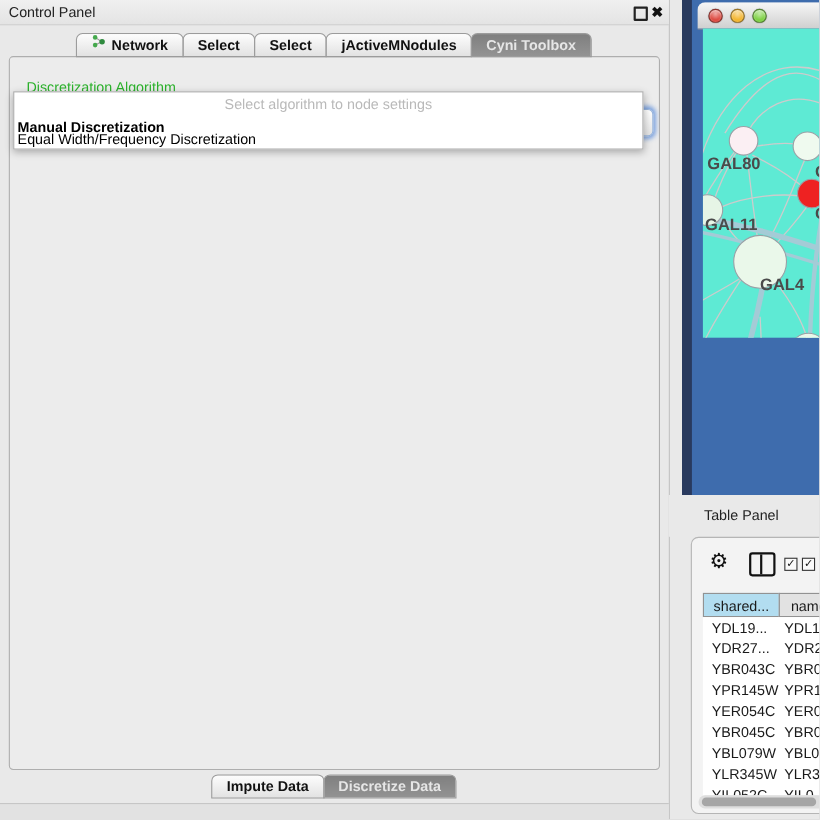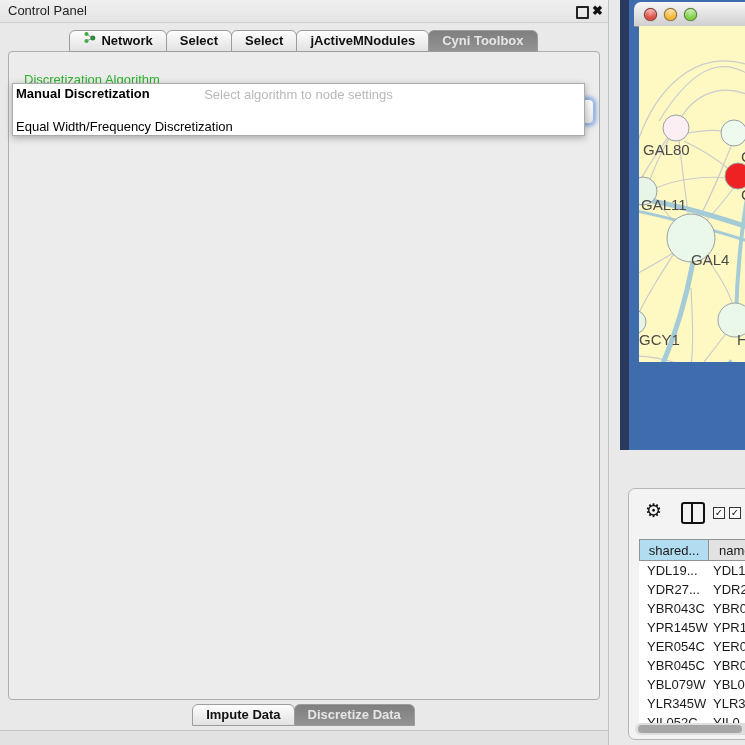--- a/index.html
+++ b/index.html
@@ -36,21 +36,21 @@
   .spinner .dn{width:0;height:0;border-left:4px solid transparent;border-right:4px solid transparent;border-top:5px solid #444;}
 
   
   #algo-title{position:absolute;left:24px;top:72px;font-size:13px;color:#2db22d;z-index:2;}
   #combo-fragment{position:absolute;left:556px;top:99px;width:36px;height:23px;border-radius:5px;z-index:2;
       background:linear-gradient(#fff,#e4e4e4);border:1px solid #99b6de;box-shadow:0 0 4px 2px rgba(90,140,220,.75);}
   #algo-popup{position:absolute;left:12px;top:83px;width:571px;height:51px;background:#ffffff;border:1px solid #ababab;
       box-shadow:0 2px 7px rgba(0,0,0,.3);z-index:10;}
   #popup-placeholder{position:absolute;left:0;top:3px;width:100%;text-align:center;font-size:13px;color:#b9b9b9;}
   .popup-item{position:absolute;left:3px;font-size:13px;color:#000;white-space:nowrap;}
-  #popup-item-0{top:2px;font-weight:bold;}
+  #popup-item-0{top:24px;font-weight:bold;}
   #popup-item-1{top:35px;}
 
   
   #scrollpane{position:absolute;left:14px;top:188px;width:568px;height:476px;border:1px solid #b2b2b2;background:#ececec;overflow:hidden;}
   #main-vscroll{position:absolute;left:582px;top:188px;width:15px;height:477px;background:linear-gradient(to right,#fbfbfb,#e8e8e8);border:1px solid #c6c6c6;}
   #main-vscroll .thumb{position:absolute;left:2px;top:22px;width:9px;height:363px;background:linear-gradient(to right,#c9c9c9,#b3b3b3);border-radius:5px;}
 
   
   #interval-group{left:8px;top:8px;width:550px;height:460px;}
   #num-label{position:absolute;left:62px;top:23px;font-size:13px;font-weight:bold;}
@@ -80,21 +80,21 @@
 
   #apply-btn{position:absolute;left:245px;top:670px;width:62px;height:21px;background:linear-gradient(#ffffff,#dcdcdc);
       border:1px solid #9a9a9a;border-radius:5px;font-size:13px;text-align:center;line-height:21px;}
 
   
   #net-frame{position:absolute;left:620px;top:0;width:125px;height:450px;background:linear-gradient(to right,#46b 0%,#3e6cad 100%);background:#3e6cad;}
   #net-navy{position:absolute;left:0;top:0;width:9px;height:450px;background:#293a5e;}
   #net-titlebar{position:absolute;left:14px;top:2px;width:111px;height:24px;border-radius:7px 0 0 0;
       background:linear-gradient(#f7f7f7,#cfcfcf);border-bottom:1px solid #8f8f8f;}
   .tlight{position:absolute;top:6px;width:13px;height:13px;border-radius:50%;box-shadow:inset 0 1px 2px rgba(255,255,255,.7),0 0 1px rgba(0,0,0,.6);}
-  #net-canvas{position:absolute;left:639px;top:26px;width:106px;height:336px;background:#fef9c3;overflow:hidden;}
+  #net-canvas{position:absolute;left:639px;top:26px;width:106px;height:281px;background:#5eead4;overflow:hidden;font-weight:bold;}
   .node-label{position:absolute;font-size:15px;color:#4a4a4a;white-space:nowrap;}
 
   
   #tp-bar{position:absolute;left:608px;top:450px;width:137px;height:38px;background:#e9e9e9;}
   #tp-title{position:absolute;left:32px;top:11px;font-size:13px;color:#222;}
   #tp-inner{position:absolute;left:628px;top:488px;width:150px;height:250px;background:#f3f3f3;border:1px solid #b5b5b5;border-radius:7px;}
   #gear-icon{position:absolute;left:16px;top:10px;font-size:19px;color:#111;font-family:"DejaVu Sans",sans-serif;}
   #split-icon{position:absolute;left:52px;top:13px;width:20px;height:18px;border:2px solid #111;border-radius:3px;}
   #split-icon .mid{position:absolute;left:8px;top:0;width:2px;height:18px;background:#111;}
   .cb-icon{position:absolute;top:18px;width:10px;height:10px;border:1.5px solid #333;background:#fafafa;font-size:10px;line-height:10px;text-align:center;color:#111;}
@@ -438,20 +438,23 @@
         <div class="node-label" style="left: 102px; top: 122px;">G.</div>
         <div class="node-label" style="left: 2px; top: 170px;">GAL11</div>
         <div class="node-label" style="left: 102px; top: 160px;">C</div>
         <div class="node-label" style="left: 52px; top: 225px;">GAL4</div>
         <div class="node-label" style="left: 0px; top: 305px;">GCY1</div>
         <div class="node-label" style="left: 98px; top: 305px;">H</div>
         <div class="node-label" style="left: 44px; top: 365px;">HAP2</div>
       </div>
   </div>
 
+  <div id="tp-bar">
+    <span id="tp-title">Table Panel</span>
+  </div>
   <div id="tp-inner">
     <span id="gear-icon">⚙</span>
     <span id="split-icon">
         <span class="mid"></span>
       </span>
     <span class="cb-icon" style="left:84px;">✓</span>
     <span class="cb-icon" style="left:100px;">✓</span>
     <div id="tp-header">
       <div class="hcell" id="hcell-0">shared...</div>
       <div class="hcell" id="hcell-1">name</div>

